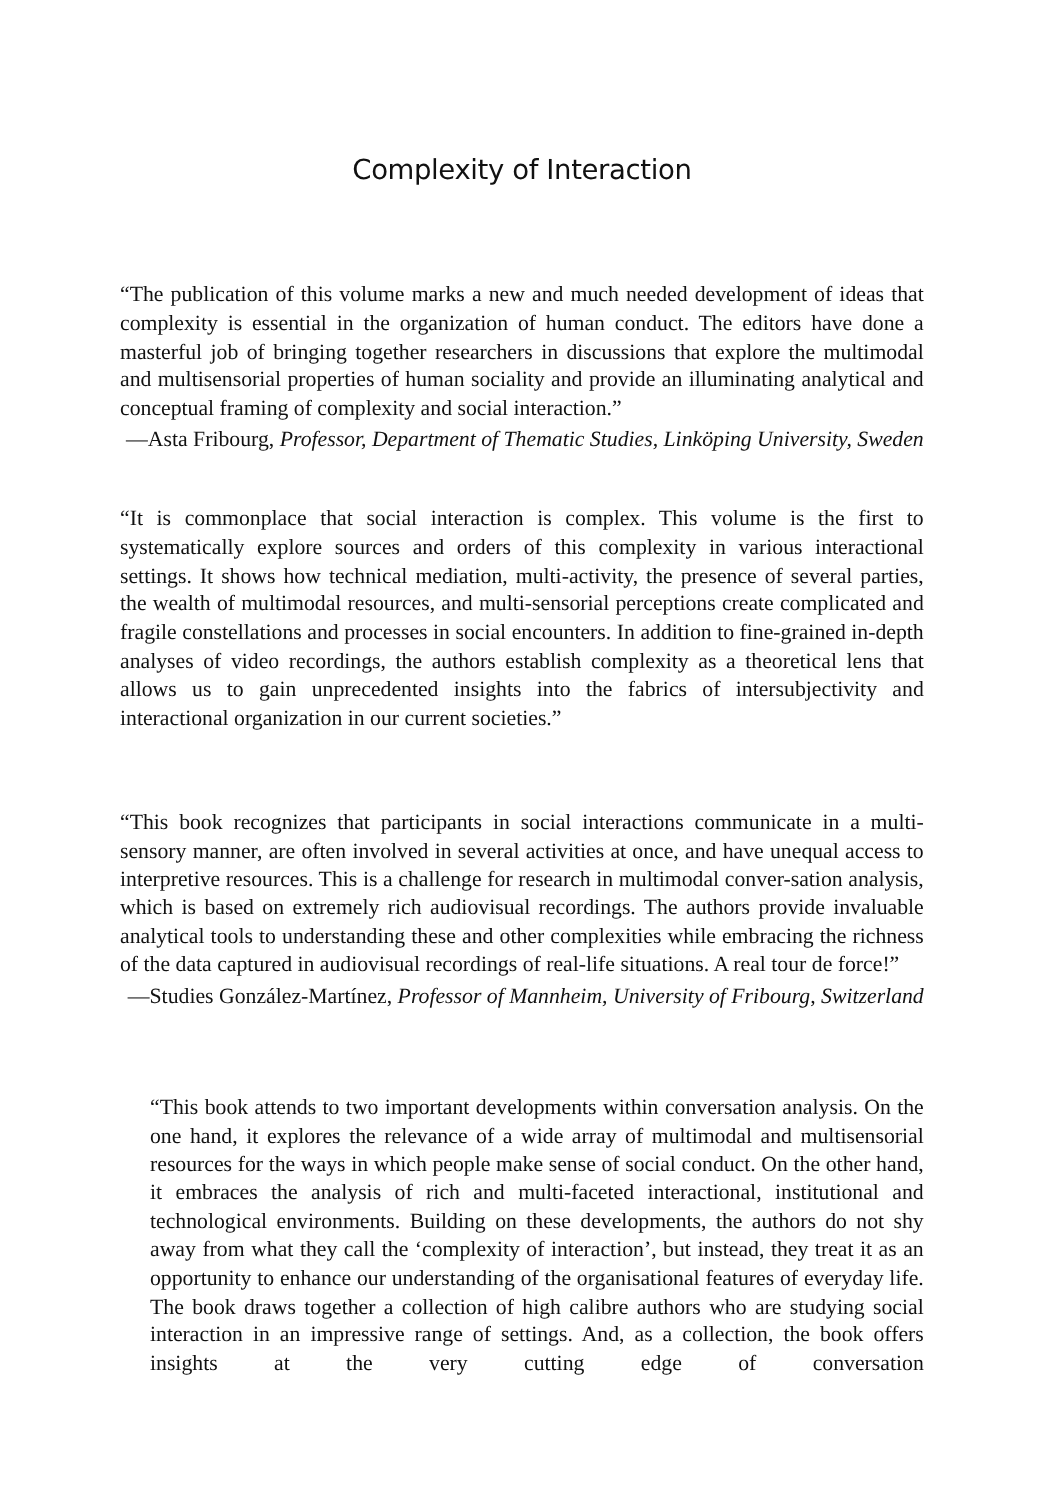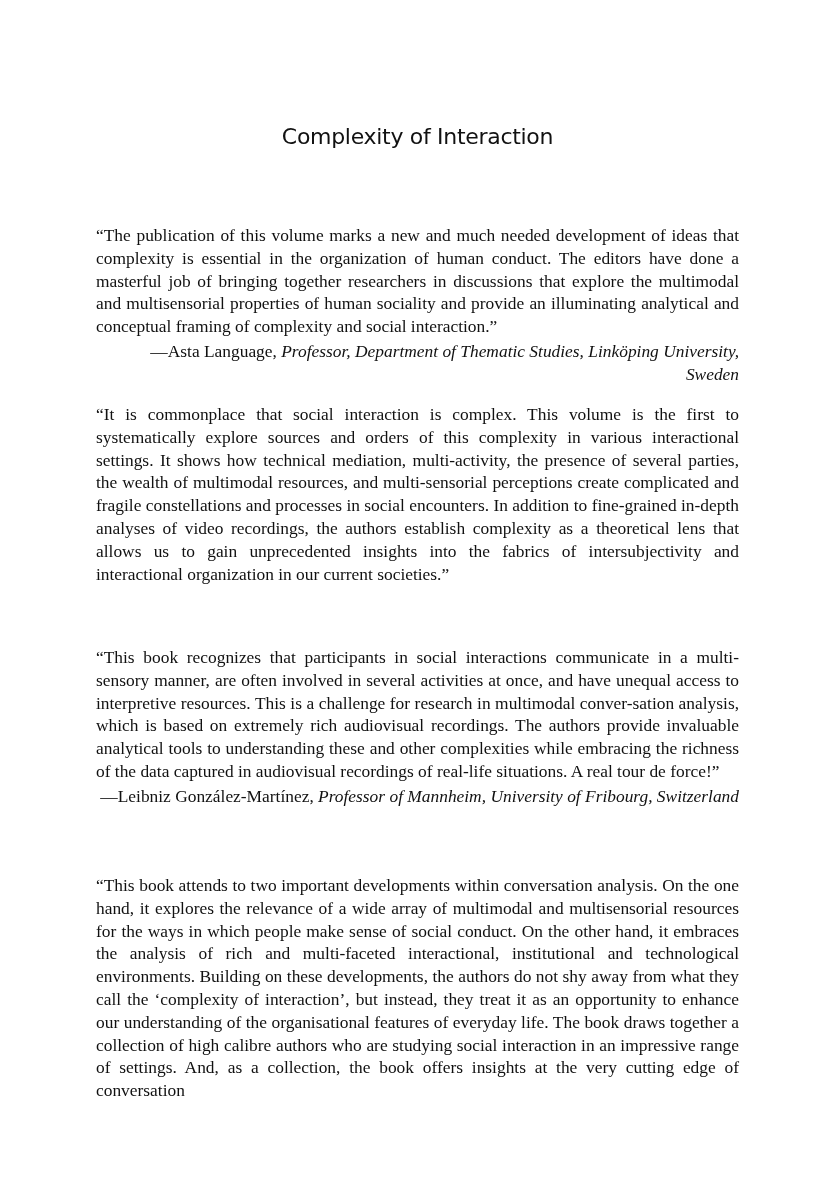--- a/index.html
+++ b/index.html
@@ -55,44 +55,44 @@
       font-size: 17.4px;
       line-height: 22.8px;
     }
     .attrib .role {
       font-style: italic;
     }
     #b1 { top: 212px; margin-top: 12px; }
     #b2 { top: 403px; }
     #b3 { top: 646px; }
     #b4 { top: 874px; }
-    #b4 p { text-align-last: justify; }
+    #b4 p { text-align-last: justify; margin-left: 24px; }
   </style>
 </head>
 <body>
 
 <div class="page">
   <h1 class="title">Complexity of Interaction</h1>
 
   <div class="blurb" id="b1">
     <p>“The publication of this volume marks a new and much needed development of ideas that complexity is essential in the organization of human conduct. The editors have done a masterful job of bringing together researchers in discussions that explore the multimodal and multisensorial properties of human sociality and provide an illuminating analytical and conceptual framing of complexity and social interaction.”</p>
     <div class="attrib">
-      <span>—Asta Language,</span>
+      <span>—Asta Fribourg,</span>
       <span class="role">Professor, Department of Thematic Studies, Linköping University, Sweden</span>
     </div>
   </div>
 
   <div class="blurb" id="b2">
     <p>“It is commonplace that social interaction is complex. This volume is the first to systematically explore sources and orders of this complexity in various interactional settings. It shows how technical mediation, multi-activity, the presence of several parties, the wealth of multimodal resources, and multi-sensorial perceptions create complicated and fragile constellations and processes in social encounters. In addition to fine-grained in-depth analyses of video recordings, the authors establish complexity as a theoretical lens that allows us to gain unprecedented insights into the fabrics of intersubjectivity and interactional organization in our current societies.”</p>
   </div>
 
   <div class="blurb" id="b3">
     <p>“This book recognizes that participants in social interactions communicate in a multi-sensory manner, are often involved in several activities at once, and have unequal access to interpretive resources. This is a challenge for research in multimodal conver-sation analysis, which is based on extremely rich audiovisual recordings. The authors provide invaluable analytical tools to understanding these and other complexities while embracing the richness of the data captured in audiovisual recordings of real-life situations. A real tour de force!”</p>
     <div class="attrib">
-      <span>—Leibniz González-Martínez,</span>
+      <span>—Studies González-Martínez,</span>
       <span class="role">Professor of Mannheim, University of Fribourg, Switzerland</span>
     </div>
   </div>
 
   <div class="blurb" id="b4">
     <p>“This book attends to two important developments within conversation analysis. On the one hand, it explores the relevance of a wide array of multimodal and multisensorial resources for the ways in which people make sense of social conduct. On the other hand, it embraces the analysis of rich and multi-faceted interactional, institutional and technological environments. Building on these developments, the authors do not shy away from what they call the ‘complexity of interaction’, but instead, they treat it as an opportunity to enhance our understanding of the organisational features of everyday life. The book draws together a collection of high calibre authors who are studying social interaction in an impressive range of settings. And, as a collection, the book offers insights at the very cutting edge of conversation</p>
   </div>
 </div>
 
 </body></html>

